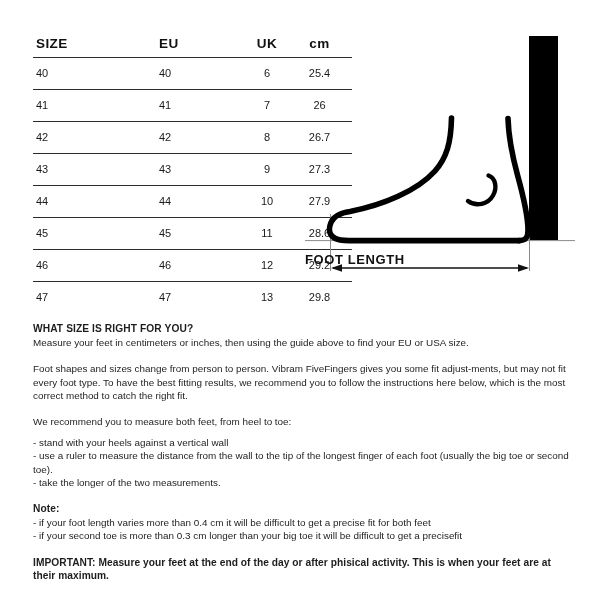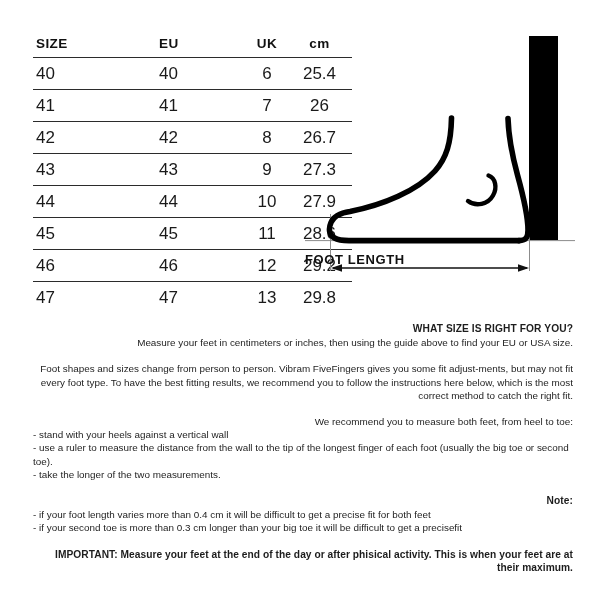--- a/index.html
+++ b/index.html
@@ -37,21 +37,21 @@
   #size-table thead th {
     height: 26px;
     font-size: 13.5px;
     font-weight: bold;
     letter-spacing: 0.4px;
     border-bottom: 1.6px solid #2b2b2b;
     color: #111;
   }
   #size-table tbody td {
     height: 31px;
-    font-size: 17px;
+    font-size: 11px;
     font-weight: normal;
     border-bottom: 1.6px solid #2b2b2b;
     color: #1a1a1a;
   }
   #size-table tbody tr:last-child td {
     border-bottom: 0;
   }
   .col-size  { width: 78px;  text-align: left;   padding-left: 3px !important; }
   .col-eu    { width: 79px;  text-align: left;   padding-left: 45px !important; }
   .col-uk    { width: 58px;  text-align: center; }
@@ -94,26 +94,25 @@
     color: #1d1d1d;
   }
   #info-block .hdg {
     font-weight: bold;
     font-size: 10.2px;
     letter-spacing: 0.1px;
     margin: 0 0 1px 0;
   }
   #info-block p {
     margin: 0;
-    text-align: right;
   }
   #info-block .para {
     margin-bottom: 13px;
   }
-  #info-block .tight { margin-bottom: 0; }
+  #info-block .tight { margin-bottom: 8px; }
   #info-block .spacer-sm { height: 13px; }
   #info-block .important {
     font-weight: bold;
     font-size: 10.2px;
     letter-spacing: 0.05px;
   }
   #info-block ul {
     margin: 0;
     padding: 0;
     list-style: none;

